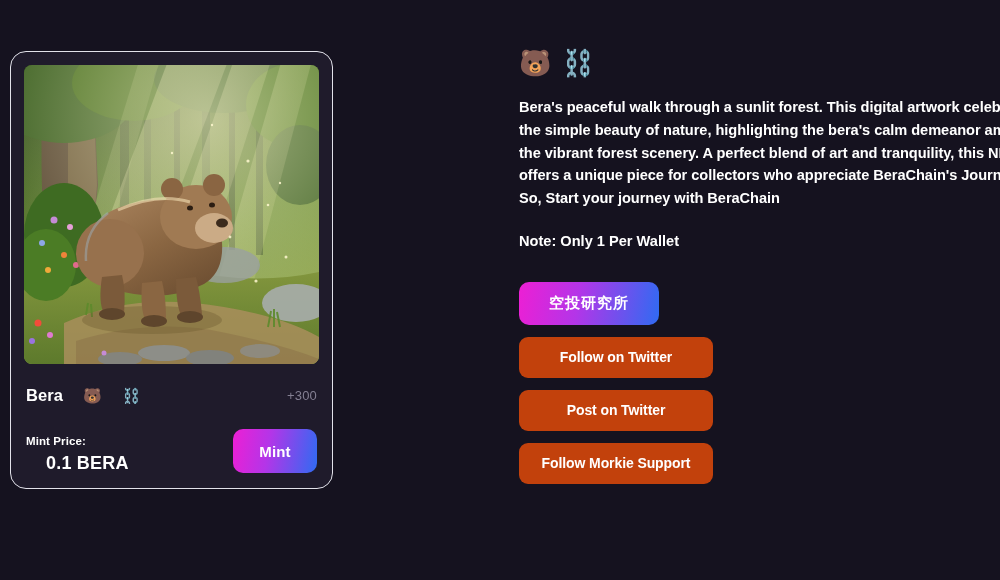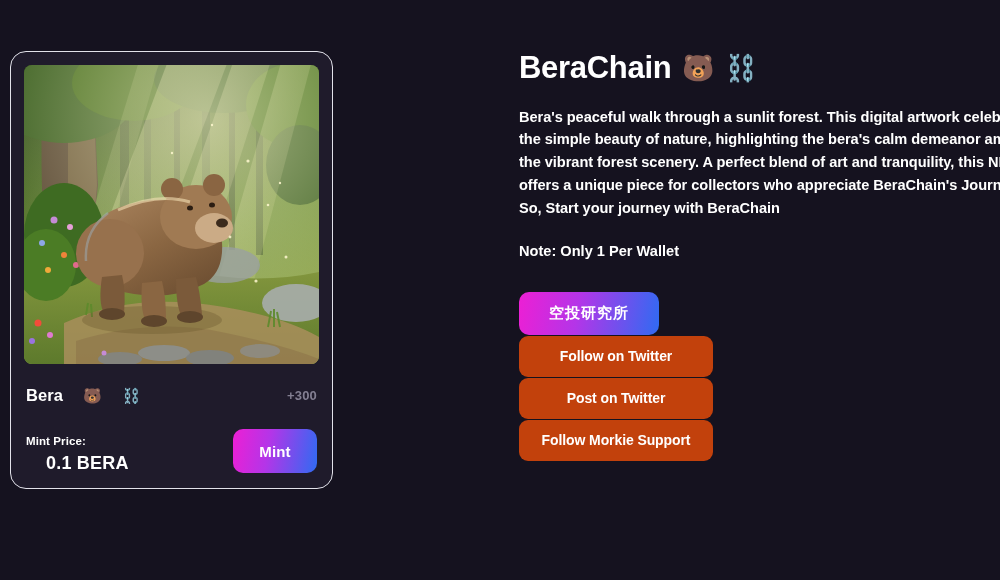--- a/index.html
+++ b/index.html
@@ -62,21 +62,21 @@
     font-weight: bold;
     letter-spacing: 0.1px;
     display: flex;
     align-items: center;
     gap: 20px;
     white-space: nowrap;
   }
   .card-title .emoji { font-size: 15px; line-height: 1; }
   .card-badge {
     font-size: 13px;
-    font-weight: bold;
+    font-weight: normal;
     color: #837f92;
     letter-spacing: 0.2px;
     text-align: right;
   }
 
   .card-bottom-row {
     display: flex;
     align-items: flex-end;
     justify-content: space-between;
     margin-top: 24px;
@@ -151,21 +151,21 @@
     font-size: 14.6px;
     font-weight: bold;
     letter-spacing: 0px;
     color: #ffffff;
   }
 
   .actions {
     margin-top: 33px;
     display: flex;
     flex-direction: column;
-    gap: 1px;
+    gap: 12px;
     width: 194px;
   }
 
   .airdrop-btn {
     width: 140px;
     height: 43px;
     border-radius: 10px;
     font-size: 15px;
     letter-spacing: 1px;
   }
@@ -340,21 +340,20 @@
         <div class="price-label">Mint Price:</div>
         <div class="price-value">0.1 BERA</div>
       </div>
       <button class="grad-btn mint-btn">Mint</button>
     </div>
   </div>
 
   <div class="detail">
 
     <h1 class="detail-title">
-      <span>BeraChain</span>
       <span class="emoji">🐻</span>
       <span class="emoji">⛓️</span>
     </h1>
 
     <p class="detail-desc">Bera's peaceful walk through a sunlit forest. This digital artwork celebrates the simple beauty of nature, highlighting the bera's calm demeanor amidst the vibrant forest scenery. A perfect blend of art and tranquility, this NFT offers a unique piece for collectors who appreciate BeraChain's Journey. So, Start your journey with BeraChain</p>
 
     <p class="detail-note">Note: Only 1 Per Wallet</p>
 
     <div class="actions">
       <button class="grad-btn airdrop-btn">空投研究所</button>

